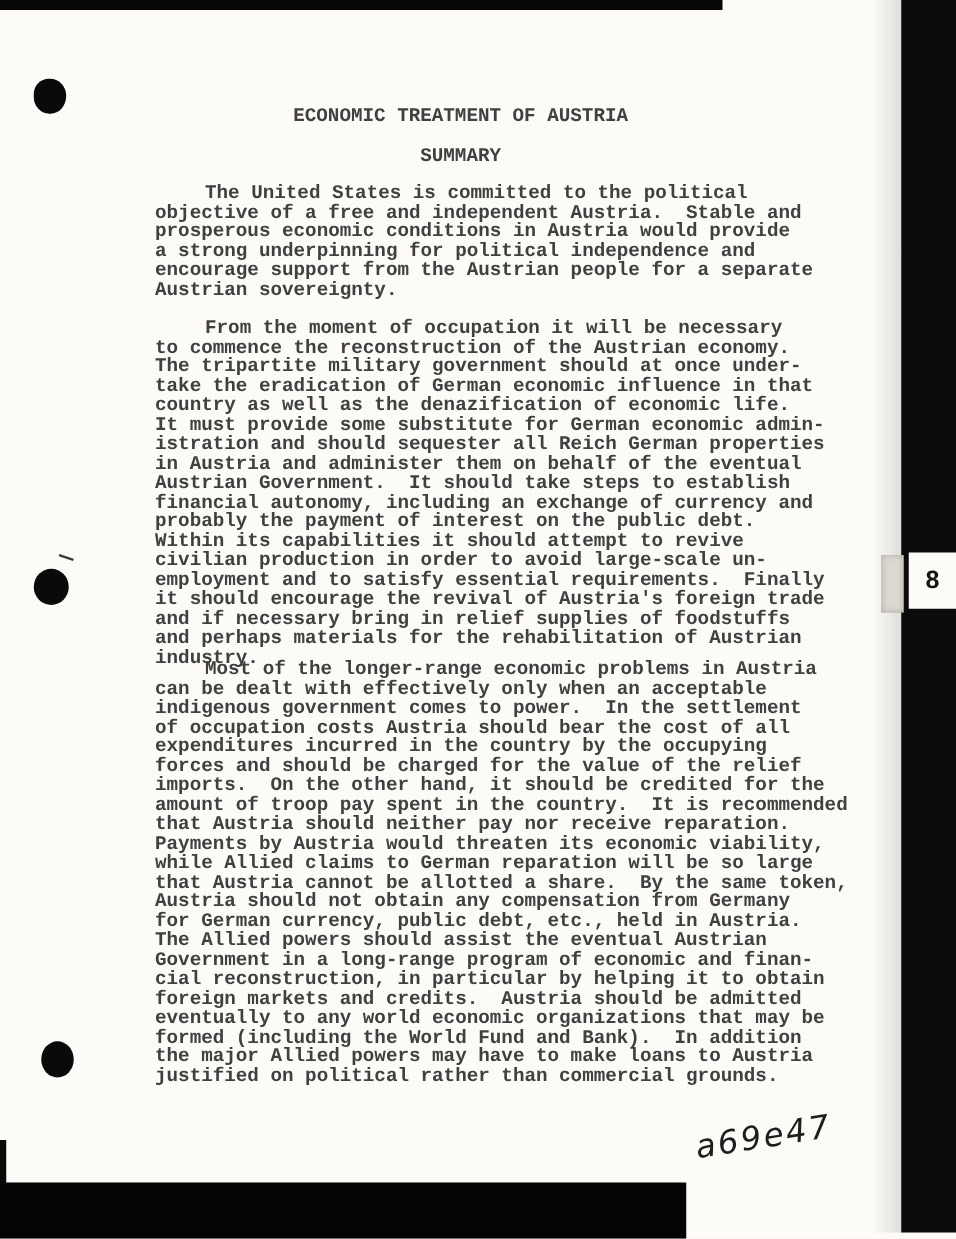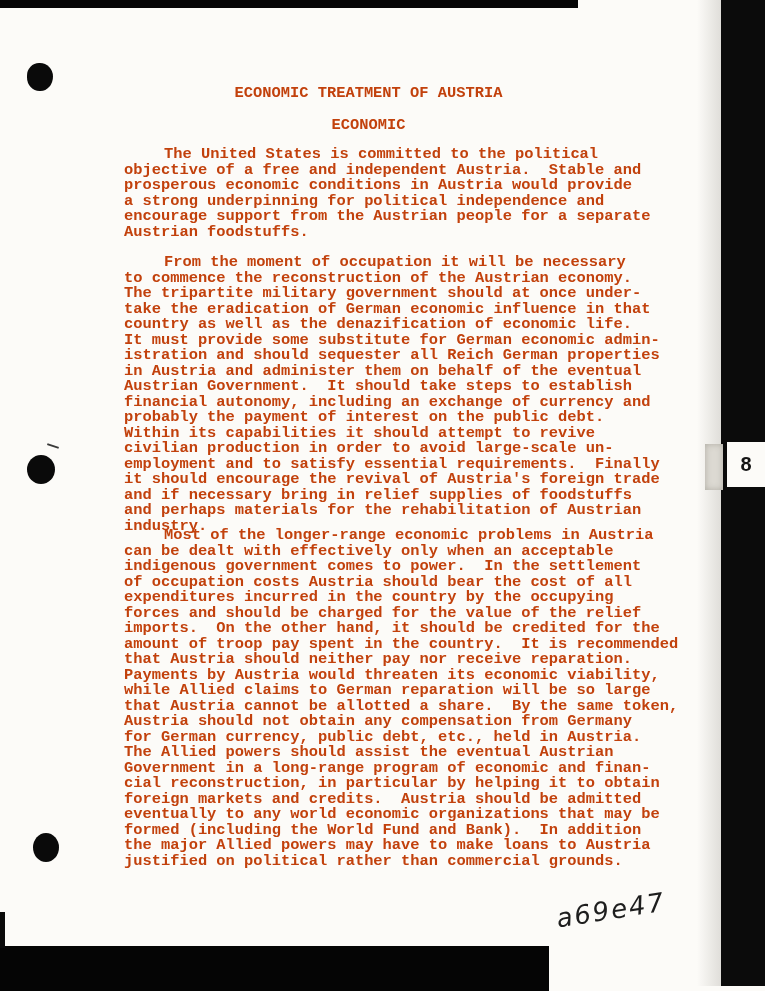--- a/index.html
+++ b/index.html
@@ -33,21 +33,21 @@
   .hole2{left:27px;top:455px;width:28px;height:29px;}
   .hole3{left:33px;top:833px;width:26px;height:29px;}
   .tick{left:47px;top:445px;width:12px;height:2px;background:#3a3a3a;transform:rotate(18deg);}
   
   .type{
     position:absolute;
     font-family:"Liberation Mono",monospace;
     font-weight:bold;
     font-size:15.4px;
     line-height:15.5px;
-    color:#c2410c;
+    color:#404040;
     white-space:pre;
     letter-spacing:0;
   }
   .doc-title{top:86px;left:0;width:737px;text-align:center;}
   .doc-subtitle{top:118px;left:0;width:737px;text-align:center;}
   .para{left:124px;text-indent:40px;}
   .para-1{top:147px;}
   .para-2{top:255px;}
   .para-3{top:528px;}
   
@@ -77,28 +77,28 @@
   <div class="abs page-num-notch">
     <span class="page-num">8</span>
   </div>
 
   <div class="abs hole hole1"></div>
   <div class="abs hole hole2"></div>
   <div class="abs hole hole3"></div>
   <div class="abs tick"></div>
 
   <div class="type doc-title">ECONOMIC TREATMENT OF AUSTRIA</div>
-  <div class="type doc-subtitle">ECONOMIC</div>
+  <div class="type doc-subtitle">SUMMARY</div>
 
   <div class="type para para-1">The United States is committed to the political
 objective of a free and independent Austria.  Stable and
 prosperous economic conditions in Austria would provide
 a strong underpinning for political independence and
 encourage support from the Austrian people for a separate
-Austrian foodstuffs.</div>
+Austrian sovereignty.</div>
   <div class="type para para-2">From the moment of occupation it will be necessary
 to commence the reconstruction of the Austrian economy.
 The tripartite military government should at once under-
 take the eradication of German economic influence in that
 country as well as the denazification of economic life.
 It must provide some substitute for German economic admin-
 istration and should sequester all Reich German properties
 in Austria and administer them on behalf of the eventual
 Austrian Government.  It should take steps to establish
 financial autonomy, including an exchange of currency and

